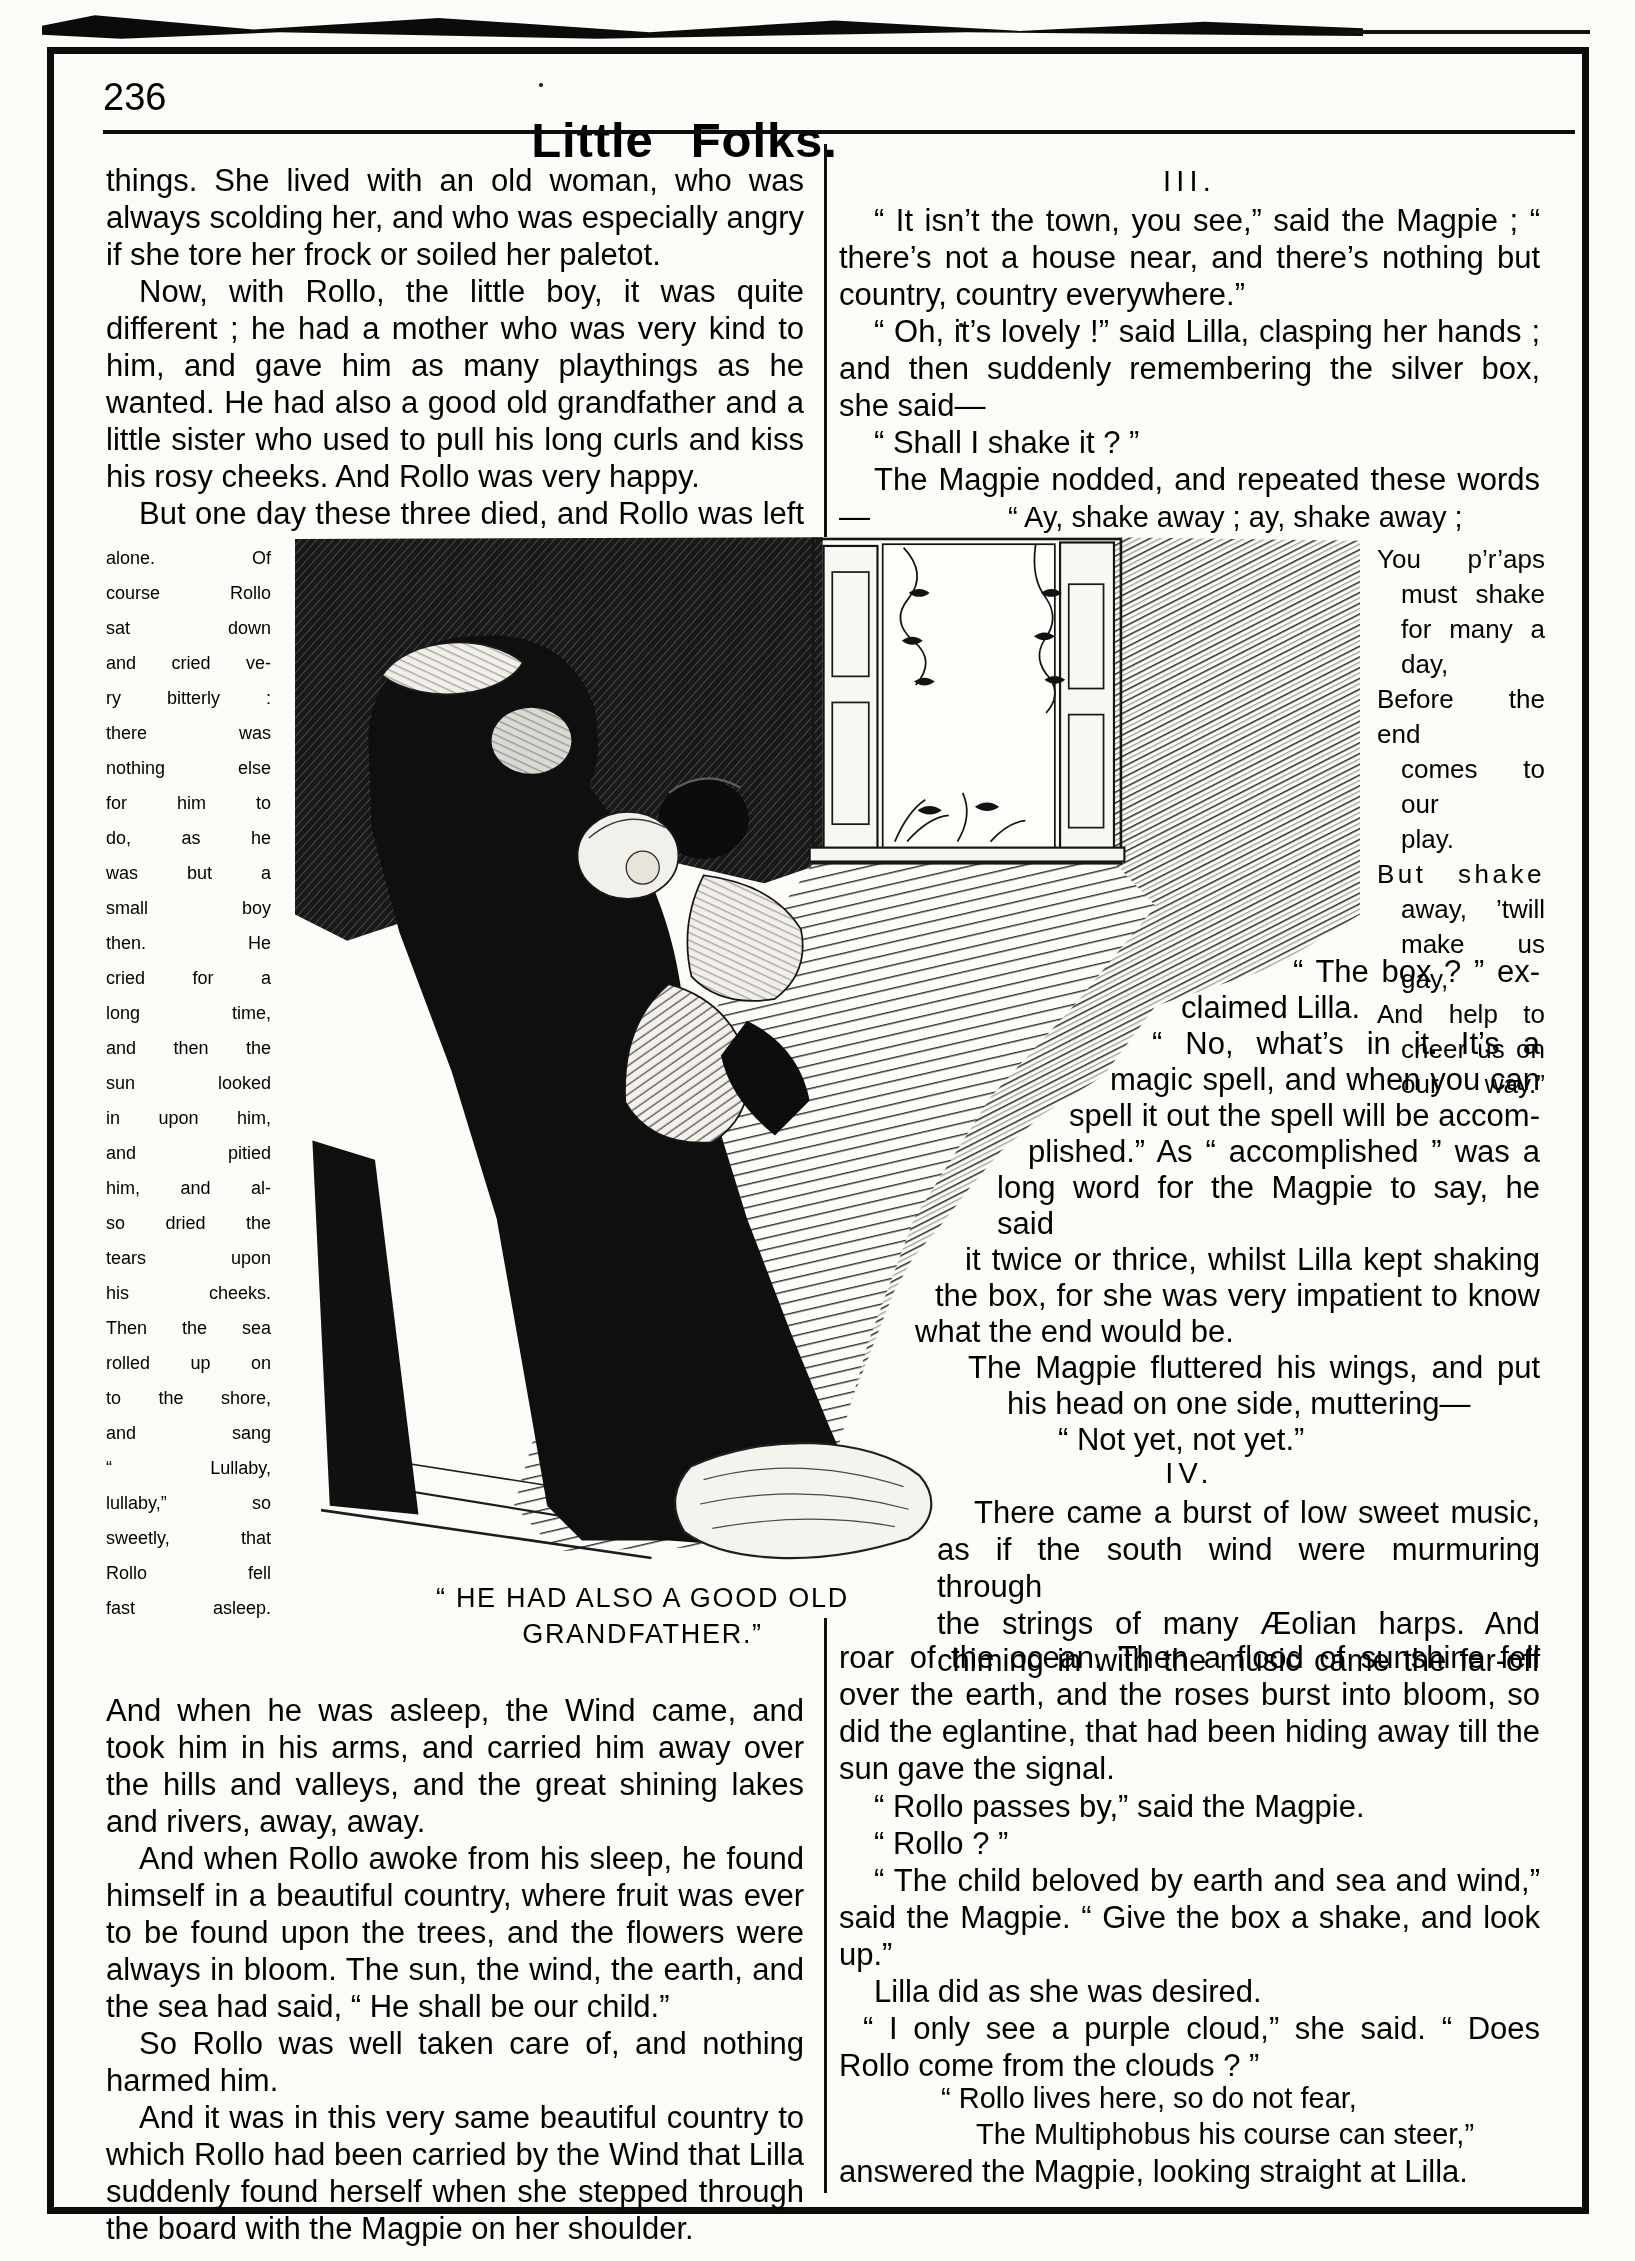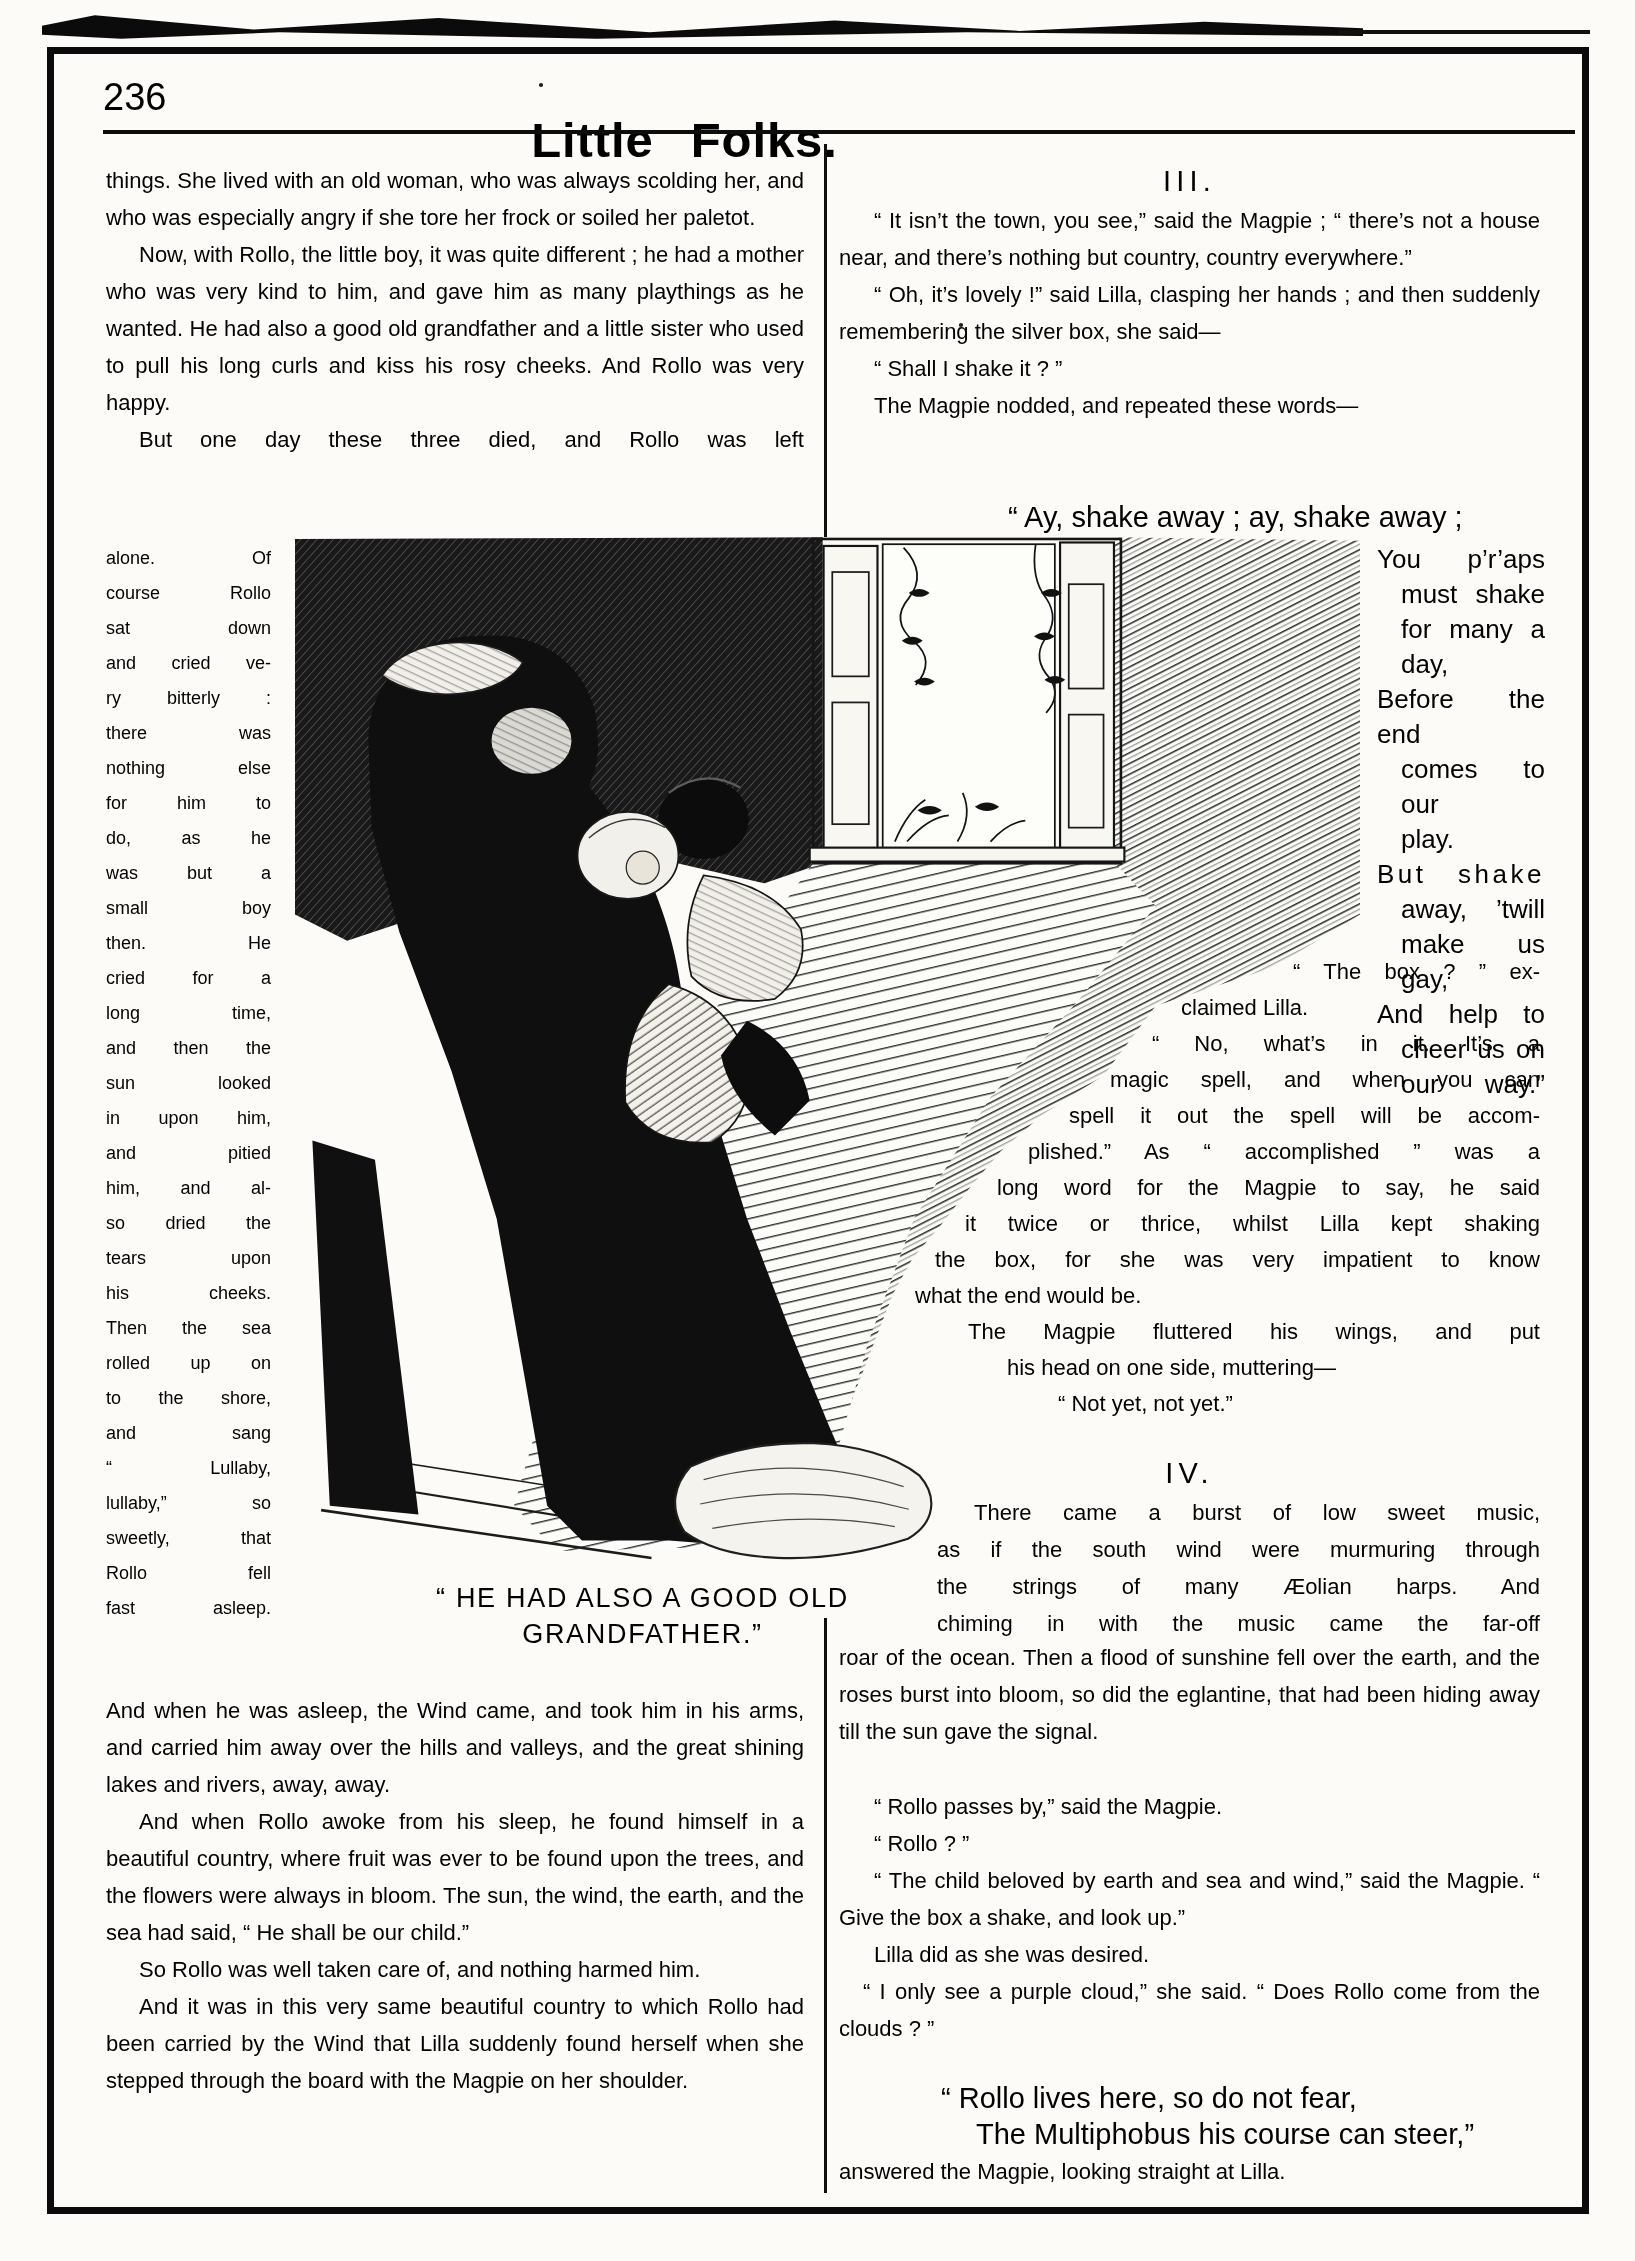--- a/index.html
+++ b/index.html
@@ -13,21 +13,21 @@
   
   .frame{position:absolute;left:47px;top:47px;width:1528px;height:2153px;border:7.8px solid #0b0b0b;}
   
   .pageno{position:absolute;left:103px;top:76px;font-size:38px;}
   .title{position:absolute;left:0;top:68px;width:1369px;text-align:center;font-size:49px;
          font-weight:bold;word-spacing:22.6px;letter-spacing:0.9px;margin-top:44px;}
   .hrule{position:absolute;left:103px;top:130px;width:1472px;height:4.3px;background:#0d0d0d;}
   .vr1{position:absolute;left:824px;top:144px;width:2.6px;height:393px;background:#0f0f0f;}
   .vr2{position:absolute;left:824px;top:1618px;width:2.6px;height:575px;background:#0f0f0f;}
   
-  .blk{position:absolute;font-size:22px;line-height:37px;}
+  .blk{position:absolute;font-size:31px;line-height:37px;}
   .para{text-align:justify;margin:0;}
   .jl{text-align:justify;text-align-last:justify;}
   .lcolA{left:106px;top:162px;width:698px;}
   .lnarrow{left:106px;top:541px;width:165px;font-size:18px;line-height:35px;}
   .lcolB{left:106px;top:1692px;width:698px;}
   .caption{position:absolute;left:295px;top:1580px;width:695px;text-align:center;
            font-size:27px;letter-spacing:1.7px;line-height:36px;}
   .schead{position:absolute;left:839px;width:701px;text-align:center;font-size:29px;letter-spacing:5.2px;}
   .h3{top:165px;} .h4{top:1457px;}
   .rtop{left:839px;top:202px;width:701px;}

